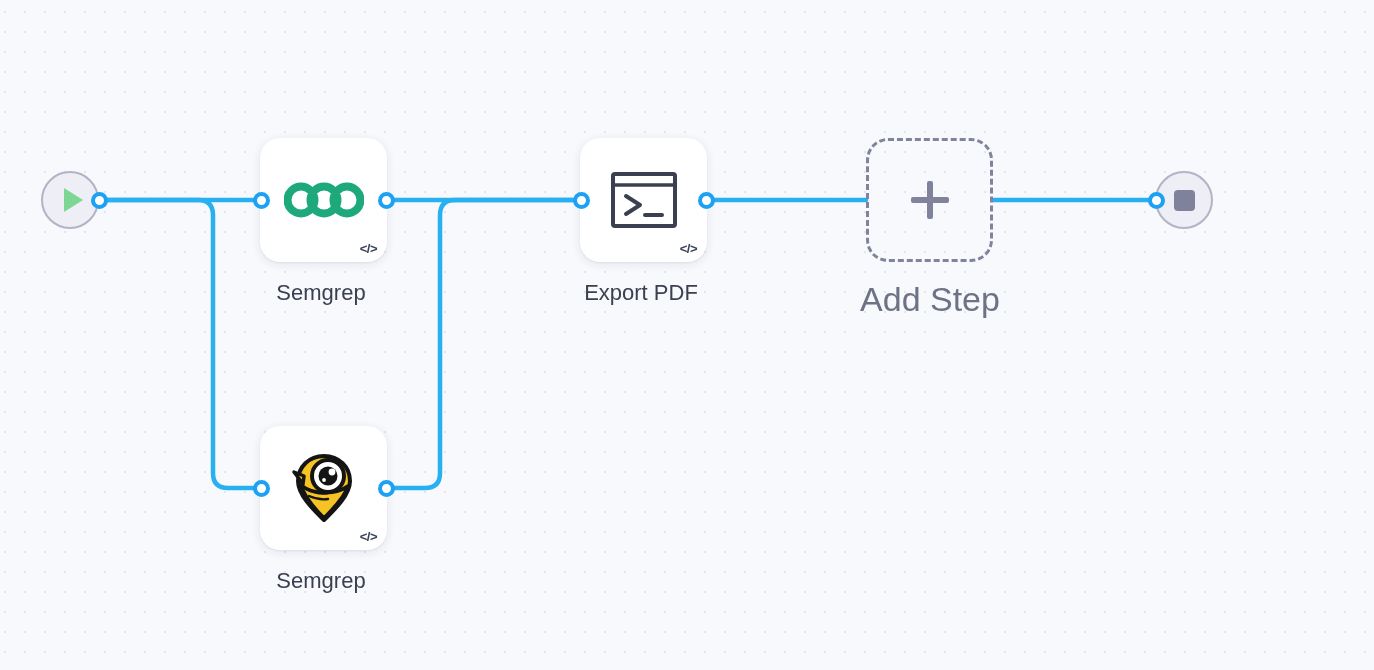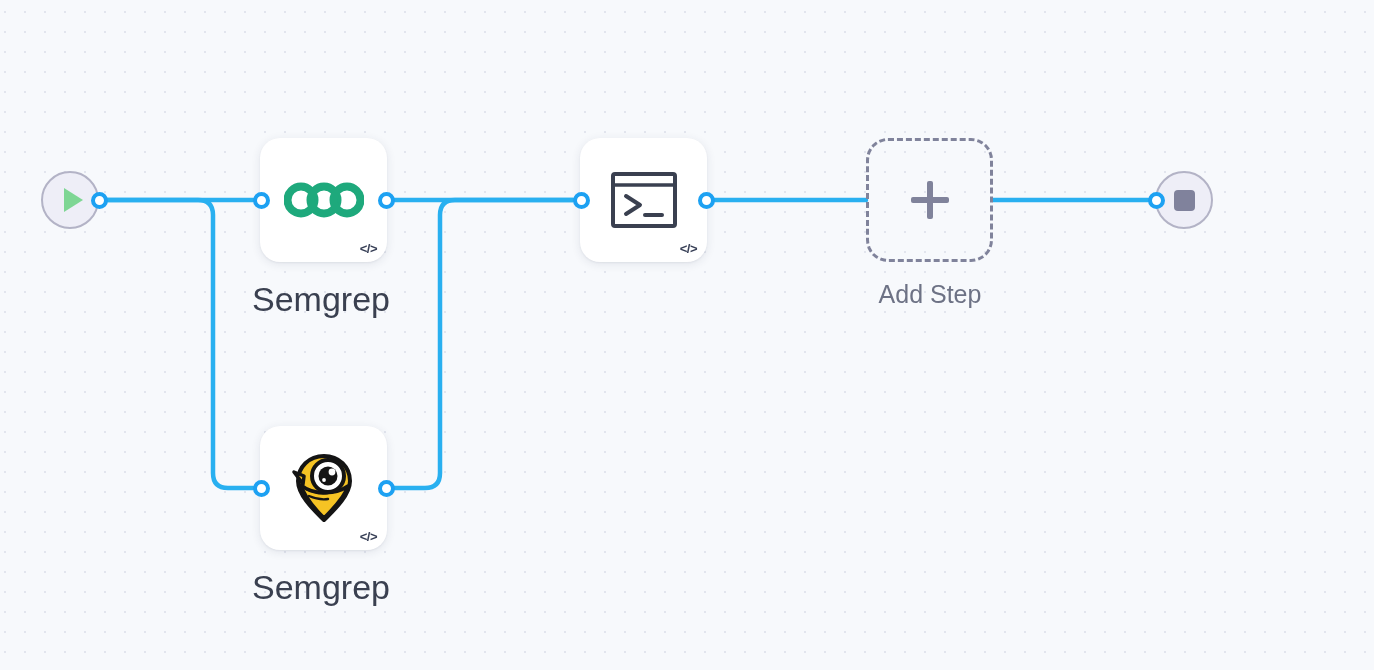--- a/index.html
+++ b/index.html
@@ -91,21 +91,21 @@
     color: #373f56;
     letter-spacing: -0.5px;
     line-height: 1;
   }
   .node-label {
     position: absolute;
     top: 142px;
     left: 50%;
     transform: translateX(-50%);
     white-space: nowrap;
-    font-size: 34px;
+    font-size: 22px;
     color: #3a4050;
     font-weight: 400;
   }
 
   
   .add-step {
     position: absolute;
     width: 127px;
     height: 124px;
     border: 3px dashed #80839b;
@@ -122,21 +122,21 @@
     border-radius: 2px;
   }
   .plus-h { width: 38px; height: 6px; }
   .plus-v { width: 6px; height: 38px; }
   .add-label {
     position: absolute;
     top: 140px;
     left: 50%;
     transform: translateX(-50%);
     white-space: nowrap;
-    font-size: 25px;
+    font-size: 34px;
     color: #6d7285;
   }
 
   
   .port {
     position: absolute;
     width: 17px;
     height: 17px;
     border-radius: 50%;
     background: #ffffff;
@@ -215,20 +215,21 @@
         <rect x="3" y="3" width="62" height="52" rx="2" fill="#ffffff" stroke="#3a4050" stroke-width="4"></rect>
         <line x1="3" y1="14" x2="65" y2="14" stroke="#3a4050" stroke-width="3.5"></line>
         <path d="M16 25 L30 34 L16 43" fill="none" stroke="#3a4050" stroke-width="4" stroke-linecap="round" stroke-linejoin="round"></path>
         <line x1="35" y1="44" x2="52" y2="44" stroke="#3a4050" stroke-width="4" stroke-linecap="round"></line>
       </svg>
     </div>
     <div class="code-badge">&lt;/&gt;</div>
   </div>
   <div class="port" style="left:573px; top:192px;"></div>
   <div class="port" style="left:698px; top:192px;"></div>
+  <div class="node-label" style="left:641px; top:280px;">Export PDF</div>
 
   <div class="add-step" style="left:866px; top:138px;">
     <div class="plus-h"></div>
     <div class="plus-v"></div>
   </div>
   <div class="add-label" style="left:930px; top:280px;">Add Step</div>
 
   <div class="terminal" style="left:1155px; top:171px;">
     <div class="stop-sq"></div>
   </div>

